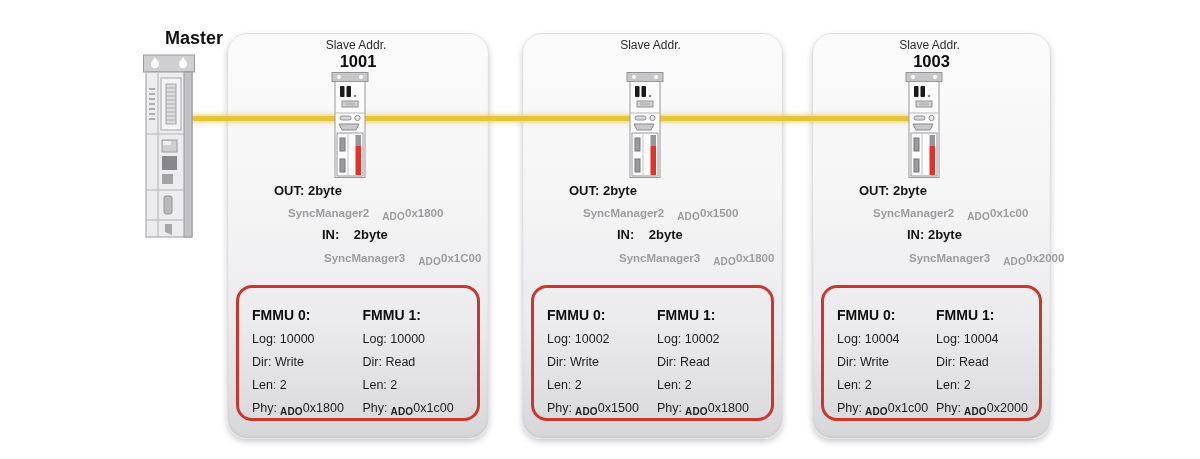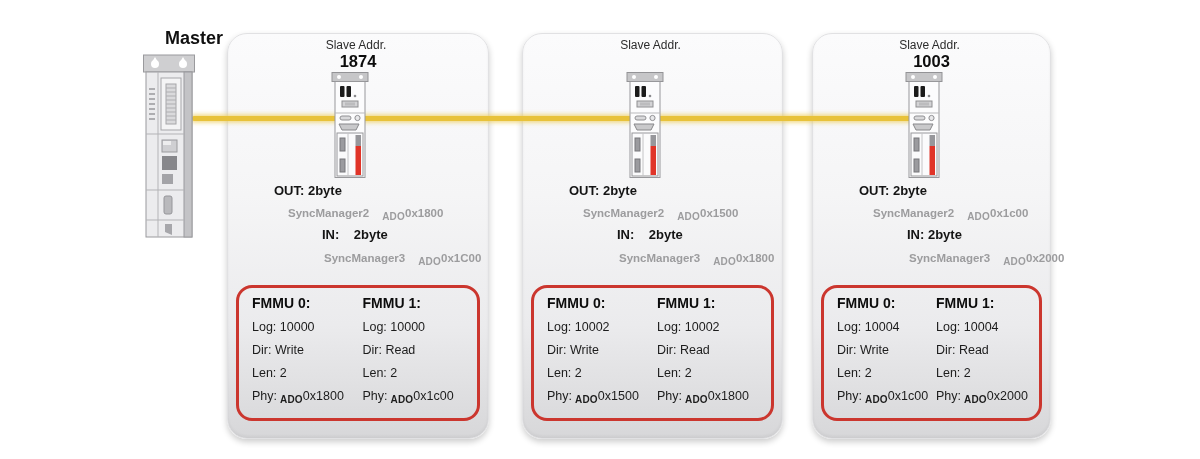--- a/index.html
+++ b/index.html
@@ -32,21 +32,21 @@
   .io-out{top:149px;} .io-in{top:193px;margin-left:48px;}
 
   .sm-row{position:absolute;left:60px;font-size:11.5px;font-weight:700;color:#9c9c9e;white-space:pre;}
   .sm2{top:173px;} .sm3{top:218px;margin-left:36px;}
 
   .ado{font-size:10px;font-weight:700;position:relative;top:3px;letter-spacing:0.2px;}
   .sm-row .ado{margin-left:13px;}
 
   .fmmu-box{position:absolute;left:8px;right:8px;top:251px;height:136px;box-sizing:border-box;
     border:3px solid var(--fmmu-border-red,#cb362e);border-radius:16px;
-    display:flex;padding:7px 4px 0 13px;}
+    display:flex;padding:19px 4px 0 13px;}
   .fmmu-col{width:50%;}
   .fmmu-title{font-size:14px;font-weight:700;color:#0c0c0c;margin-bottom:9px;}
   .fmmu-row{font-size:12.5px;color:#1c1c1c;margin-bottom:9px;white-space:nowrap;}
   .fmmu-row .ado{margin-left:3px;color:#1c1c1c;}
 </style>
 </head>
 <body>
 
 <div class="stage">
 
@@ -78,21 +78,21 @@
     <rect x="19" y="102" width="15" height="14" fill="#87878b"></rect>
     <rect x="19" y="120" width="11" height="10" fill="#a3a3a7"></rect>
     <line x1="3" y1="136" x2="41" y2="136" stroke="#b3b3b6"></line>
     <rect x="21" y="142" width="8" height="18" rx="2" fill="#b9b9bc" stroke="#96969a"></rect>
     <line x1="3" y1="166" x2="41" y2="166" stroke="#b3b3b6"></line>
     <path d="M22 170 h7 v11 l-7 -3 z" fill="#a7a7ab"></path>
   </svg>
 
   <div class="card" id="card-0">
     <div class="addr-label">Slave Addr.</div>
-    <div class="addr">1874</div>
+    <div class="addr">1001</div>
     <svg class="slave-device" width="38" height="106" viewBox="0 0 38 106">
       <rect x="1" y="0.5" width="36" height="9" fill="#c6c6c8" stroke="#939396"></rect>
       <circle cx="8" cy="5" r="2" fill="#ffffff"></circle>
         <circle cx="30" cy="5" r="2" fill="#ffffff"></circle>
       <rect x="4" y="9.5" width="30" height="96" fill="#fcfcfd" stroke="#98989b"></rect>
       <rect x="9" y="14" width="4.5" height="11" rx="1" fill="#1b1b1b"></rect>
       <rect x="15.5" y="14" width="4.5" height="11" rx="1" fill="#1b1b1b"></rect>
       <circle cx="24" cy="24" r="1.3" fill="#8b8b8e"></circle>
       <rect x="11" y="29" width="16" height="6" fill="#d3d3d5" stroke="#8f8f92"></rect>
       <rect x="14" y="30.5" width="10" height="3" fill="#bcbcbe"></rect>

